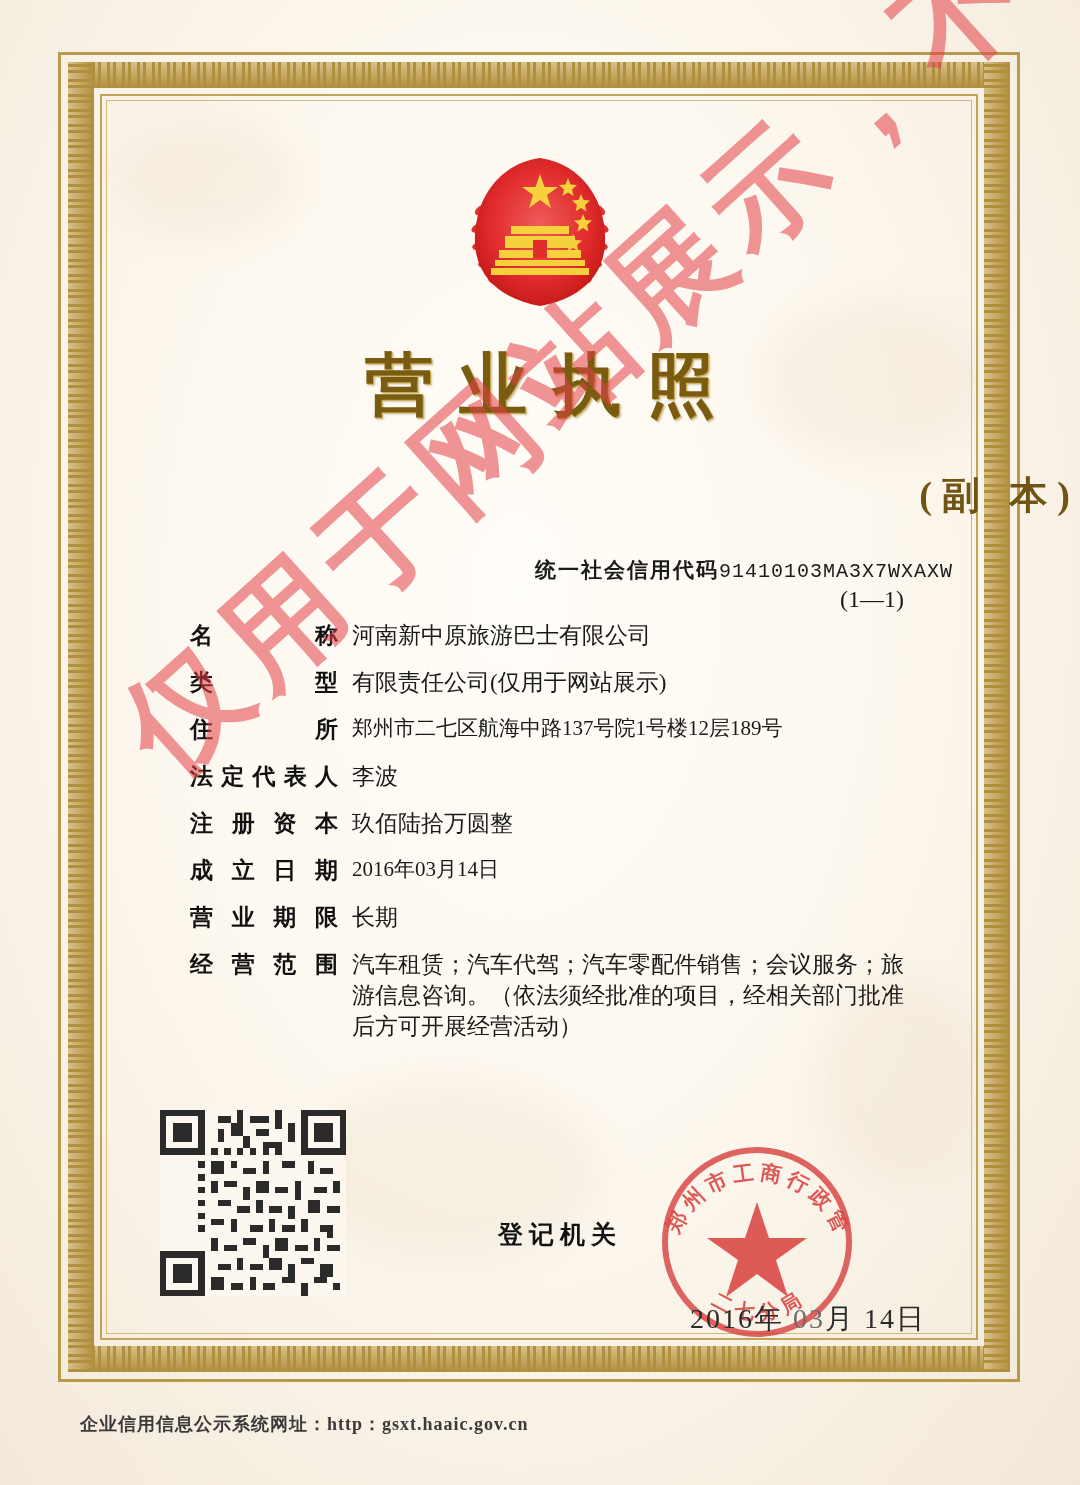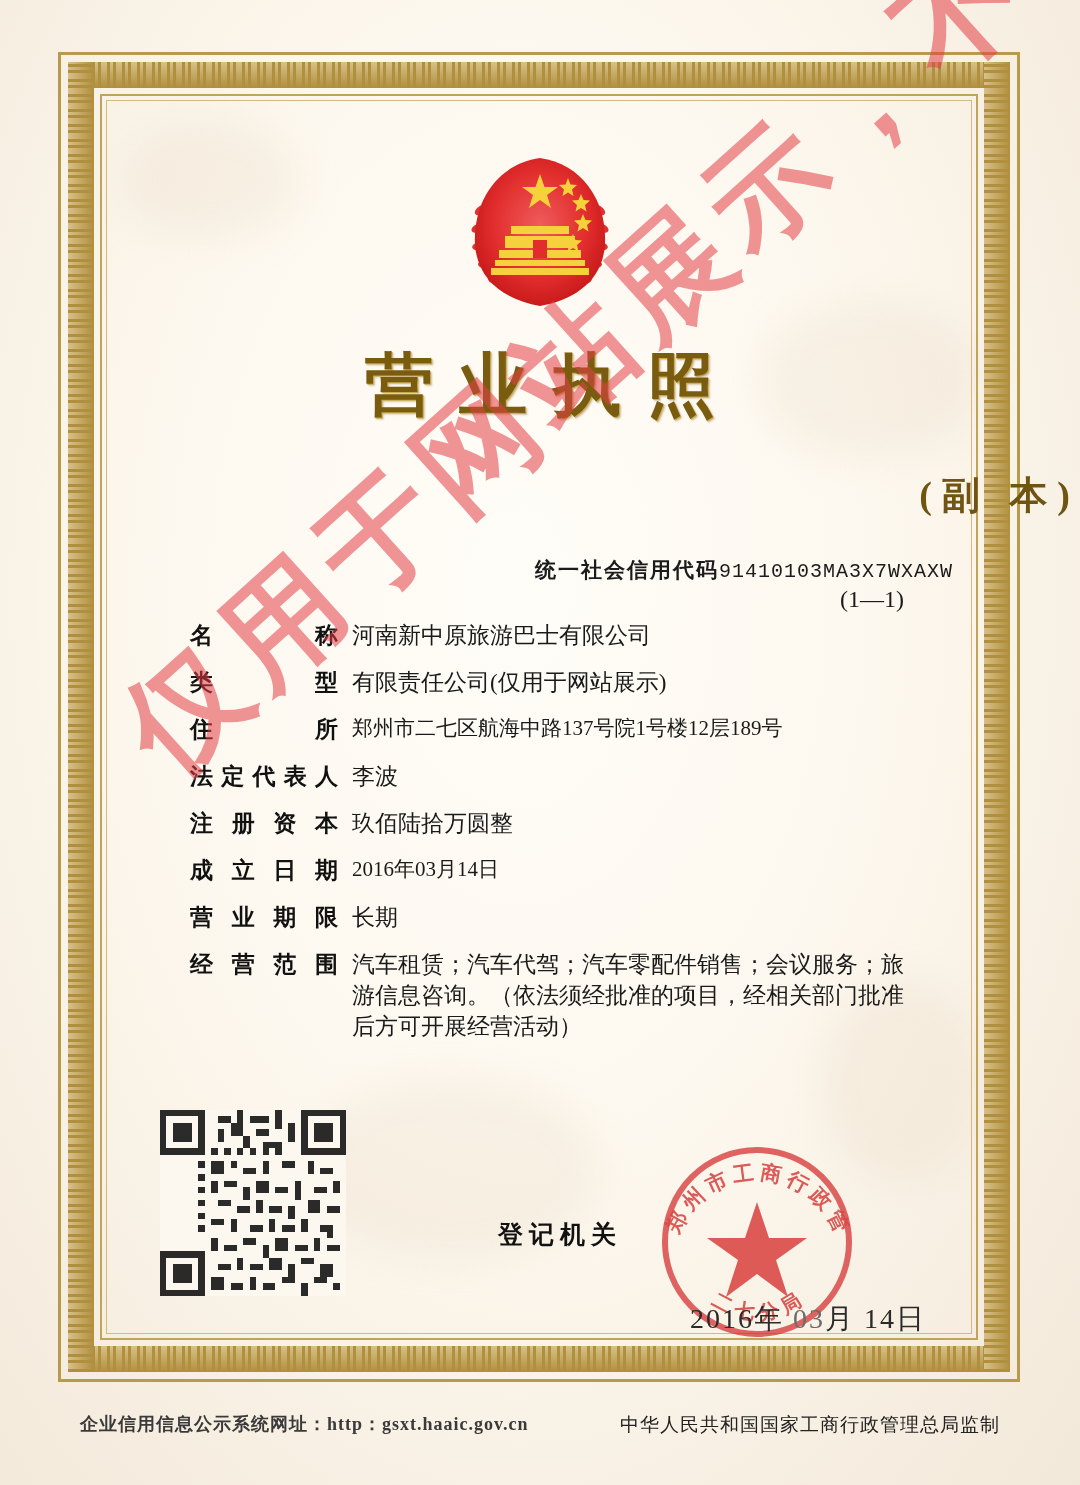--- a/index.html
+++ b/index.html
@@ -515,19 +515,18 @@
     </svg>
   </div>
 
   <div id="issue-date">
     <span>2016</span><span>年</span>
     <span class="faded">03</span><span>月</span>
     <span>14</span><span>日</span>
   </div>
 
   <div id="footer-left">企业信用信息公示系统网址：http：gsxt.haaic.gov.cn</div>
-  <div id="footer-right">中华人民共和国国家工商行政管理总局监制</div>
 
   <div id="watermark">
     <div class="wm-text">仅用于网站展示，不做任何商业用途</div>
   </div>
 
 </div>
 
 </body></html>

